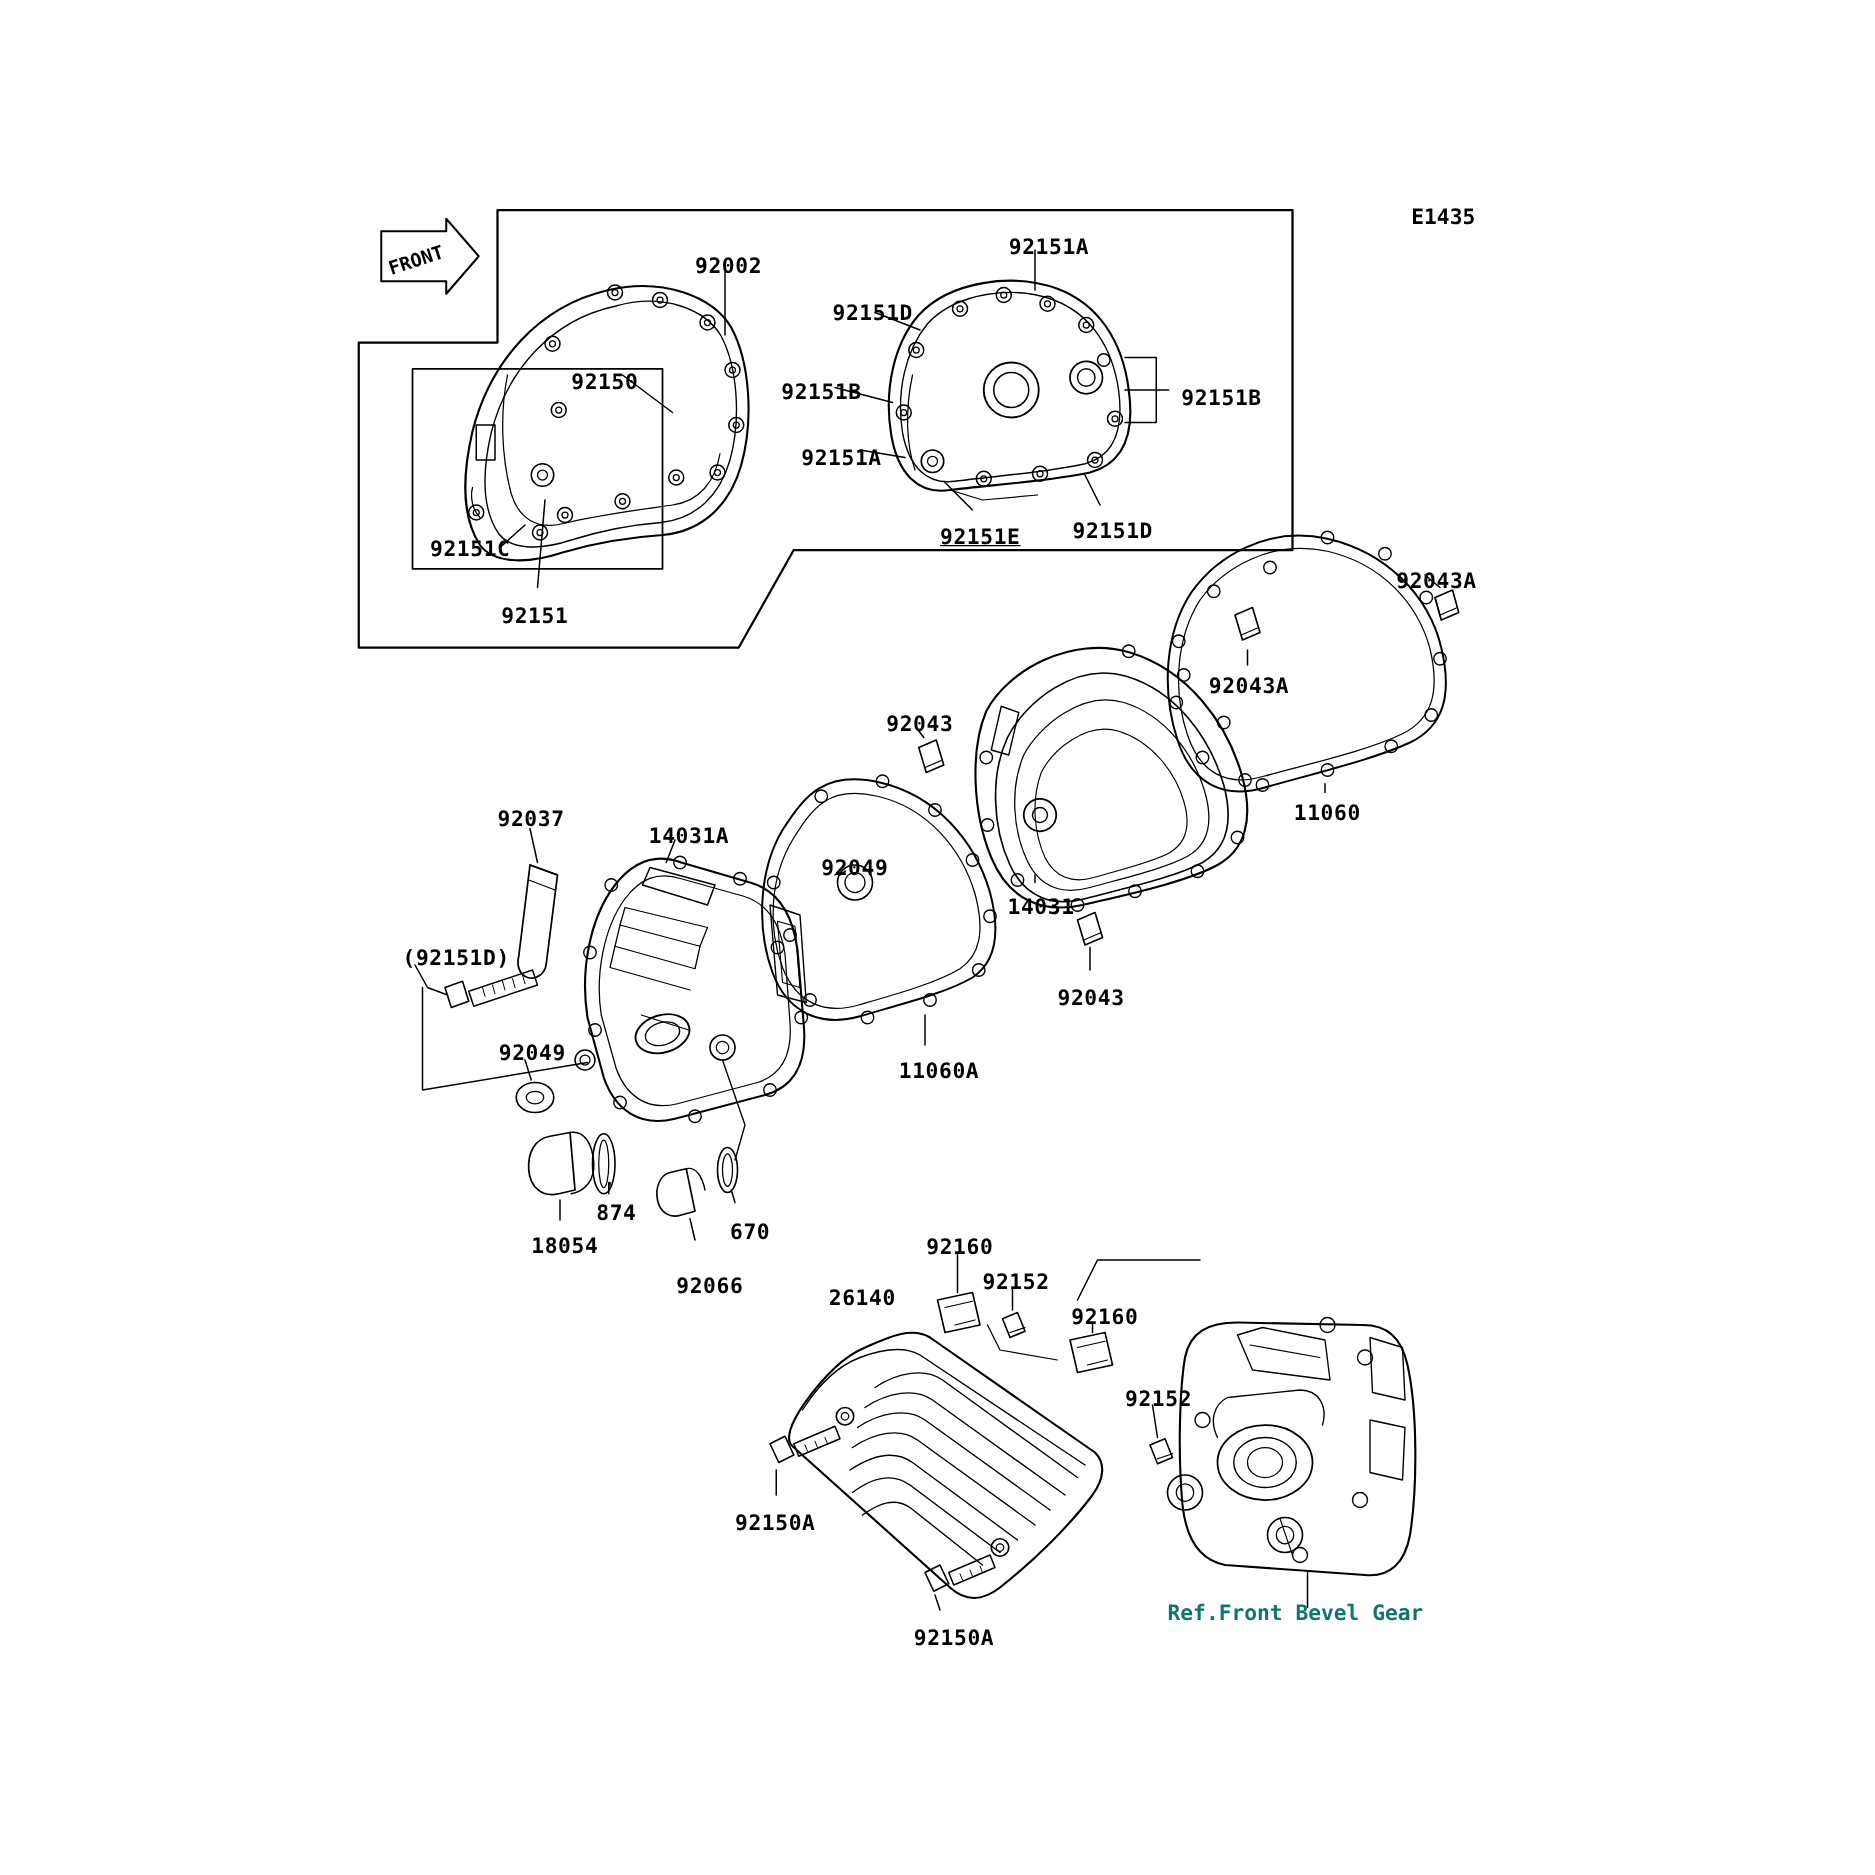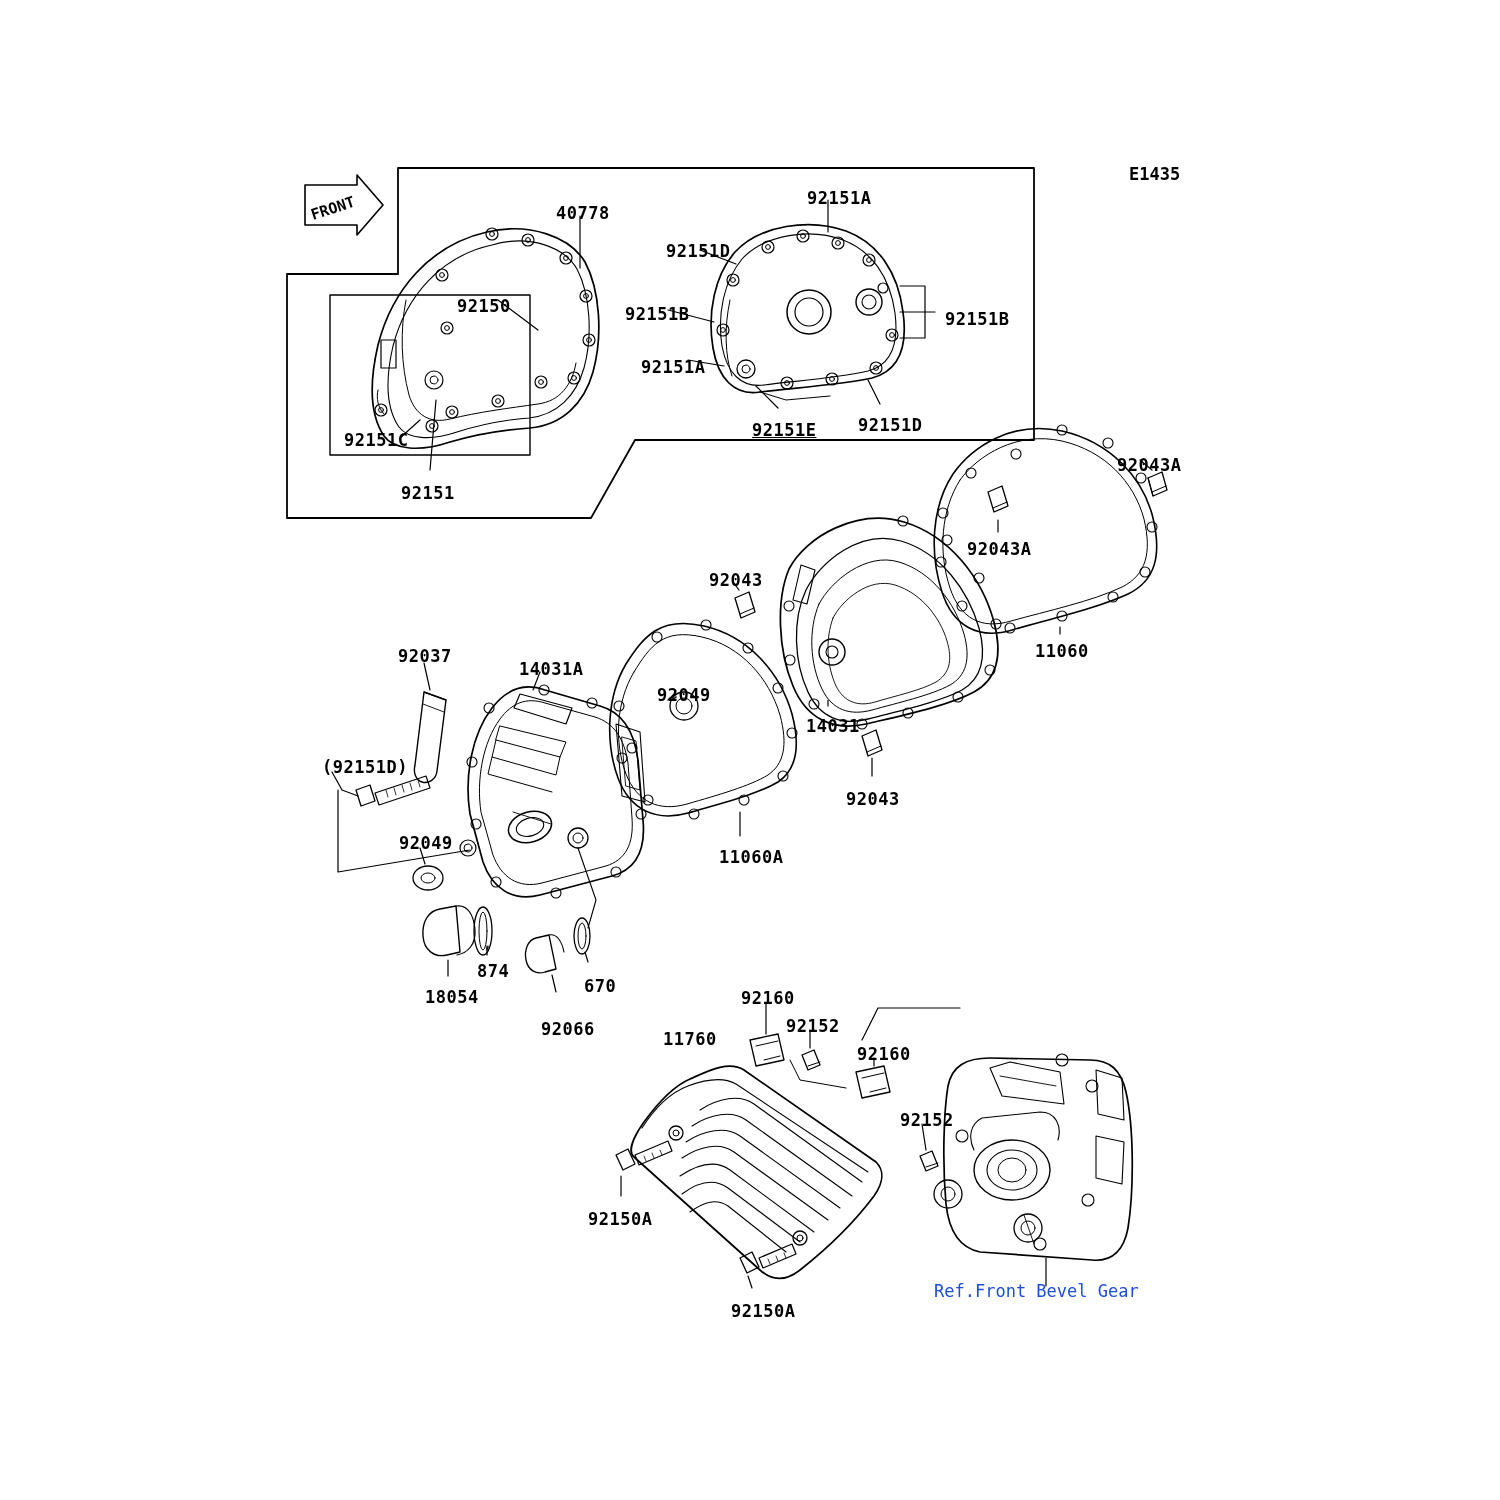--- a/index.html
+++ b/index.html
@@ -33,22 +33,22 @@
   }
   .front-arrow-text {
     font-family: "DejaVu Sans Mono", monospace;
     font-size: 15px;
     font-weight: bold;
   }
   .refnote {
     position: absolute;
     font-family: "DejaVu Sans Mono", monospace;
     font-size: 17px;
-    font-weight: normal;
-    color: #1d4ed8;
+    font-weight: bold;
+    color: #0f766e;
     white-space: nowrap;
   }
   .code {
     position: absolute;
     font-family: "DejaVu Sans Mono", monospace;
     font-size: 17px;
     font-weight: bold;
     color: #000;
   }
 </style>
@@ -478,21 +478,21 @@
         <circle cx="1028" cy="1228" r="7" stroke-width="1.0"></circle>
         <path d="M1024,1215 L1034,1244" stroke-width="0.9"></path>
       </g>
       <line x1="1046" y1="1258" x2="1046" y2="1286" stroke-width="1.2"></line>
 
     </g>
   </svg>
 
   <div class="code" style="left:1129px; top:164px;">E1435</div>
 
-  <div class="label" style="left:556px; top:203px;">40778</div>
+  <div class="label" style="left:556px; top:203px;">92002</div>
   <div class="label" style="left:807px; top:188px;">92151A</div>
   <div class="label" style="left:666px; top:241px;">92151D</div>
   <div class="label" style="left:457px; top:296px;">92150</div>
   <div class="label" style="left:625px; top:304px;">92151B</div>
   <div class="label" style="left:945px; top:309px;">92151B</div>
   <div class="label" style="left:641px; top:357px;">92151A</div>
   <div class="label" style="left:344px; top:430px;">92151C</div>
   <div class="label" style="left:752px; top:420px;text-decoration:underline;">92151E</div>
   <div class="label" style="left:858px; top:415px;">92151D</div>
   <div class="label" style="left:401px; top:483px;">92151</div>
@@ -507,21 +507,21 @@
   <div class="label" style="left:322px; top:757px;">(92151D)</div>
   <div class="label" style="left:846px; top:789px;">92043</div>
   <div class="label" style="left:399px; top:833px;">92049</div>
   <div class="label" style="left:719px; top:847px;">11060A</div>
   <div class="label" style="left:477px; top:961px;">874</div>
   <div class="label" style="left:584px; top:976px;">670</div>
   <div class="label" style="left:425px; top:987px;">18054</div>
   <div class="label" style="left:541px; top:1003px;margin-top:16px;">92066</div>
   <div class="label" style="left:741px; top:988px;">92160</div>
   <div class="label" style="left:786px; top:1016px;">92152</div>
-  <div class="label" style="left:663px; top:1029px;">11760</div>
+  <div class="label" style="left:663px; top:1029px;">26140</div>
   <div class="label" style="left:857px; top:1044px;">92160</div>
   <div class="label" style="left:900px; top:1110px;">92152</div>
   <div class="label" style="left:588px; top:1209px;">92150A</div>
   <div class="label" style="left:731px; top:1301px;">92150A</div>
 
   <div class="refnote" style="left:934px; top:1281px;">Ref.Front Bevel Gear</div>
 
 </div>
 
 </body></html>

